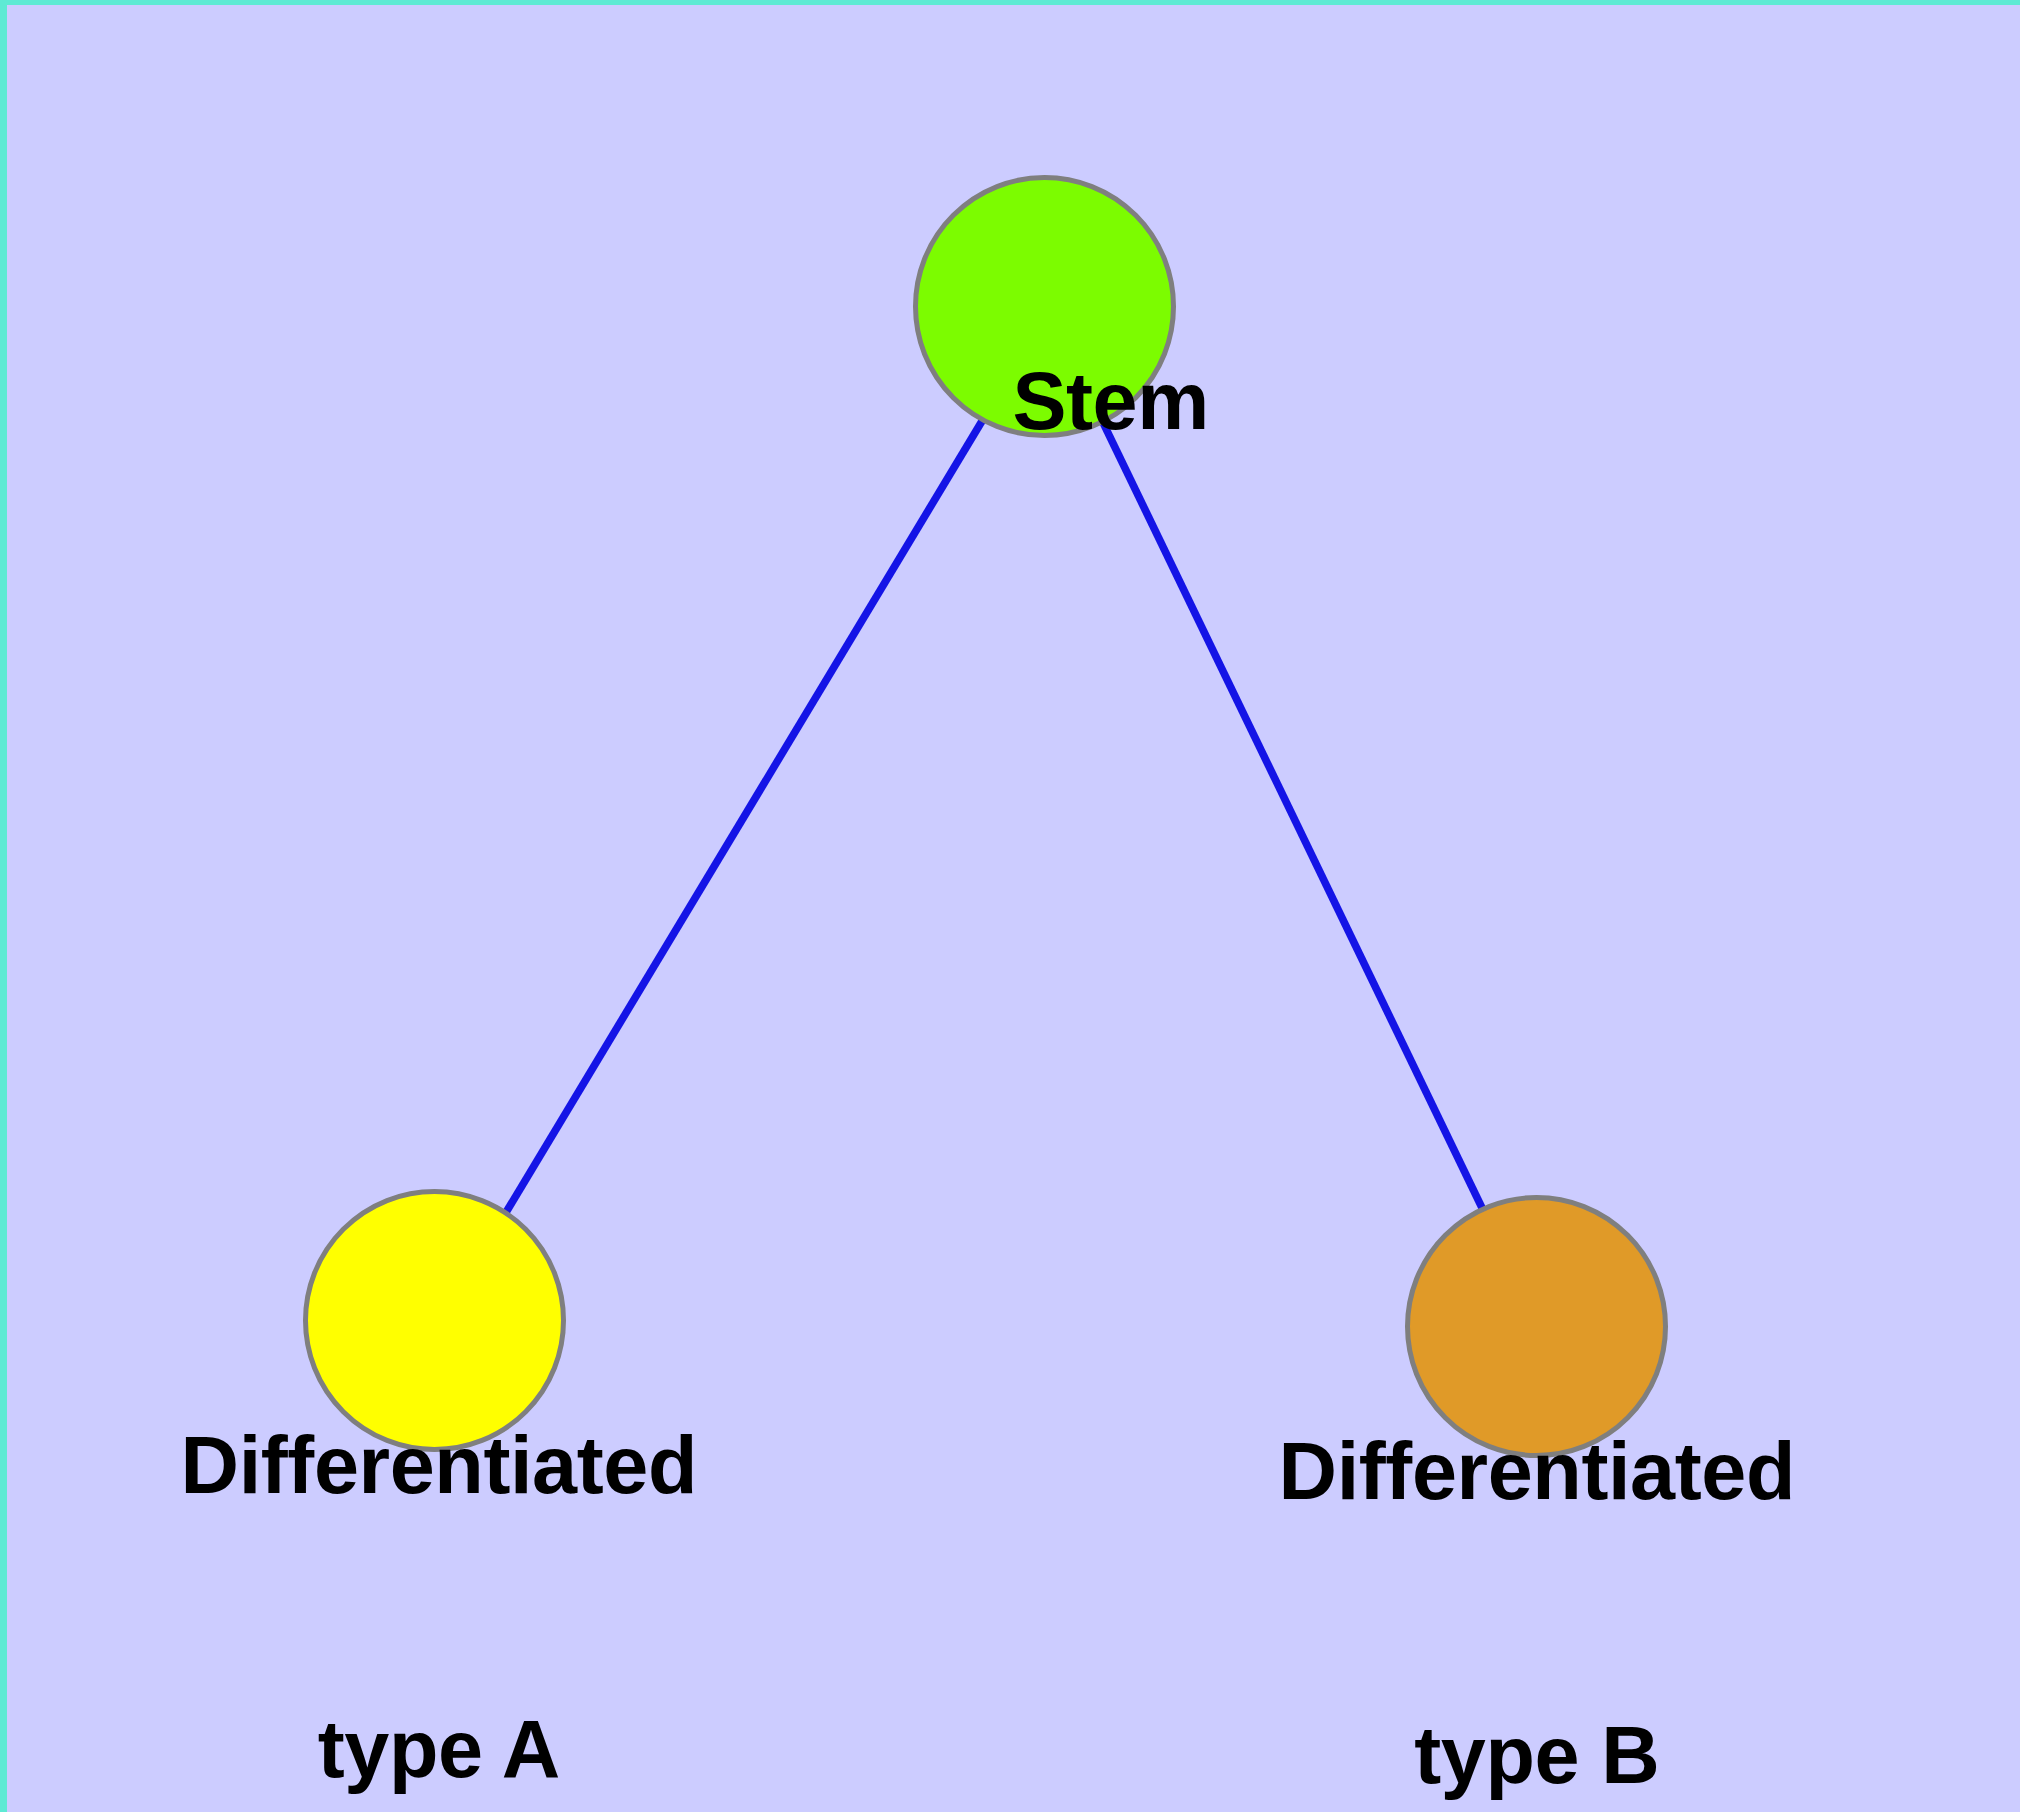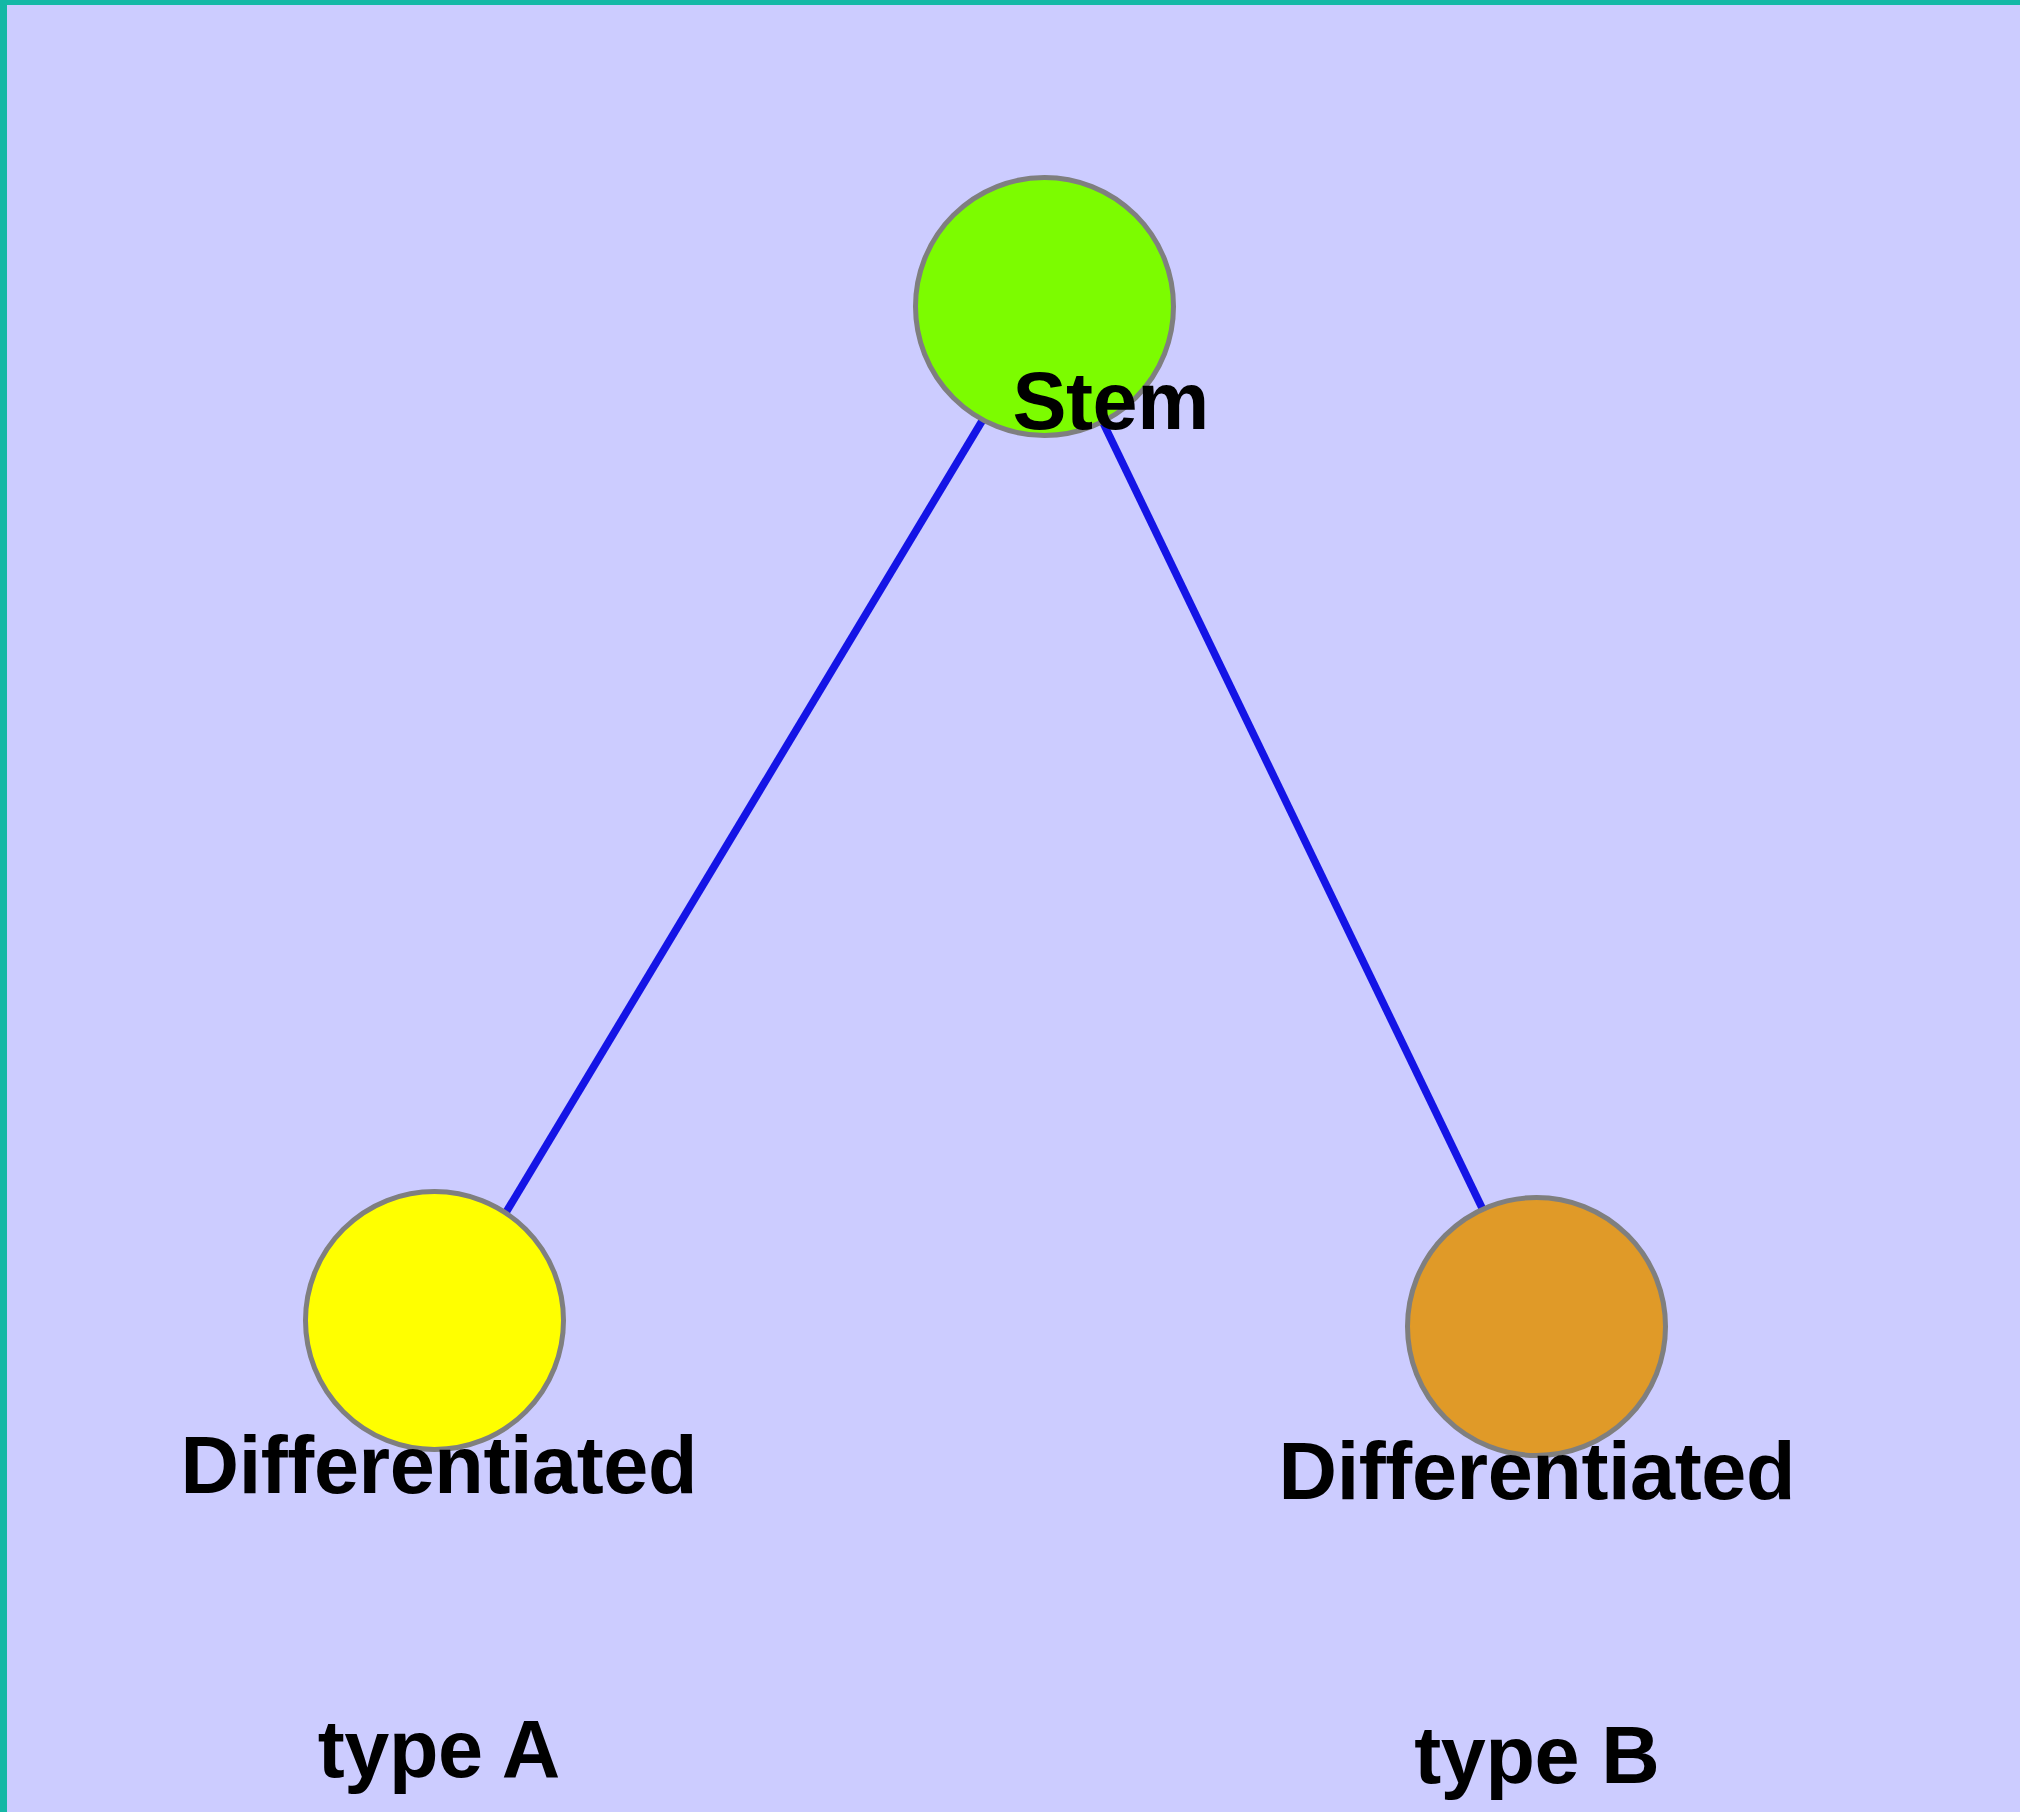--- a/index.html
+++ b/index.html
@@ -5,21 +5,21 @@
 <style>
   html, body {
     margin: 0;
     padding: 0;
     background: #ffffff;
   }
   #canvas {
     position: relative;
     width: 2021px;
     height: 1812px;
-    background: #14b8a6;
+    background: #5eead4;
     overflow: hidden;
     font-family: "Liberation Sans", sans-serif;
   }
   
   #plot-area {
     position: absolute;
     left: 6.8px;
     top: 5.1px;
     width: 2014px;
     height: 1807px;

